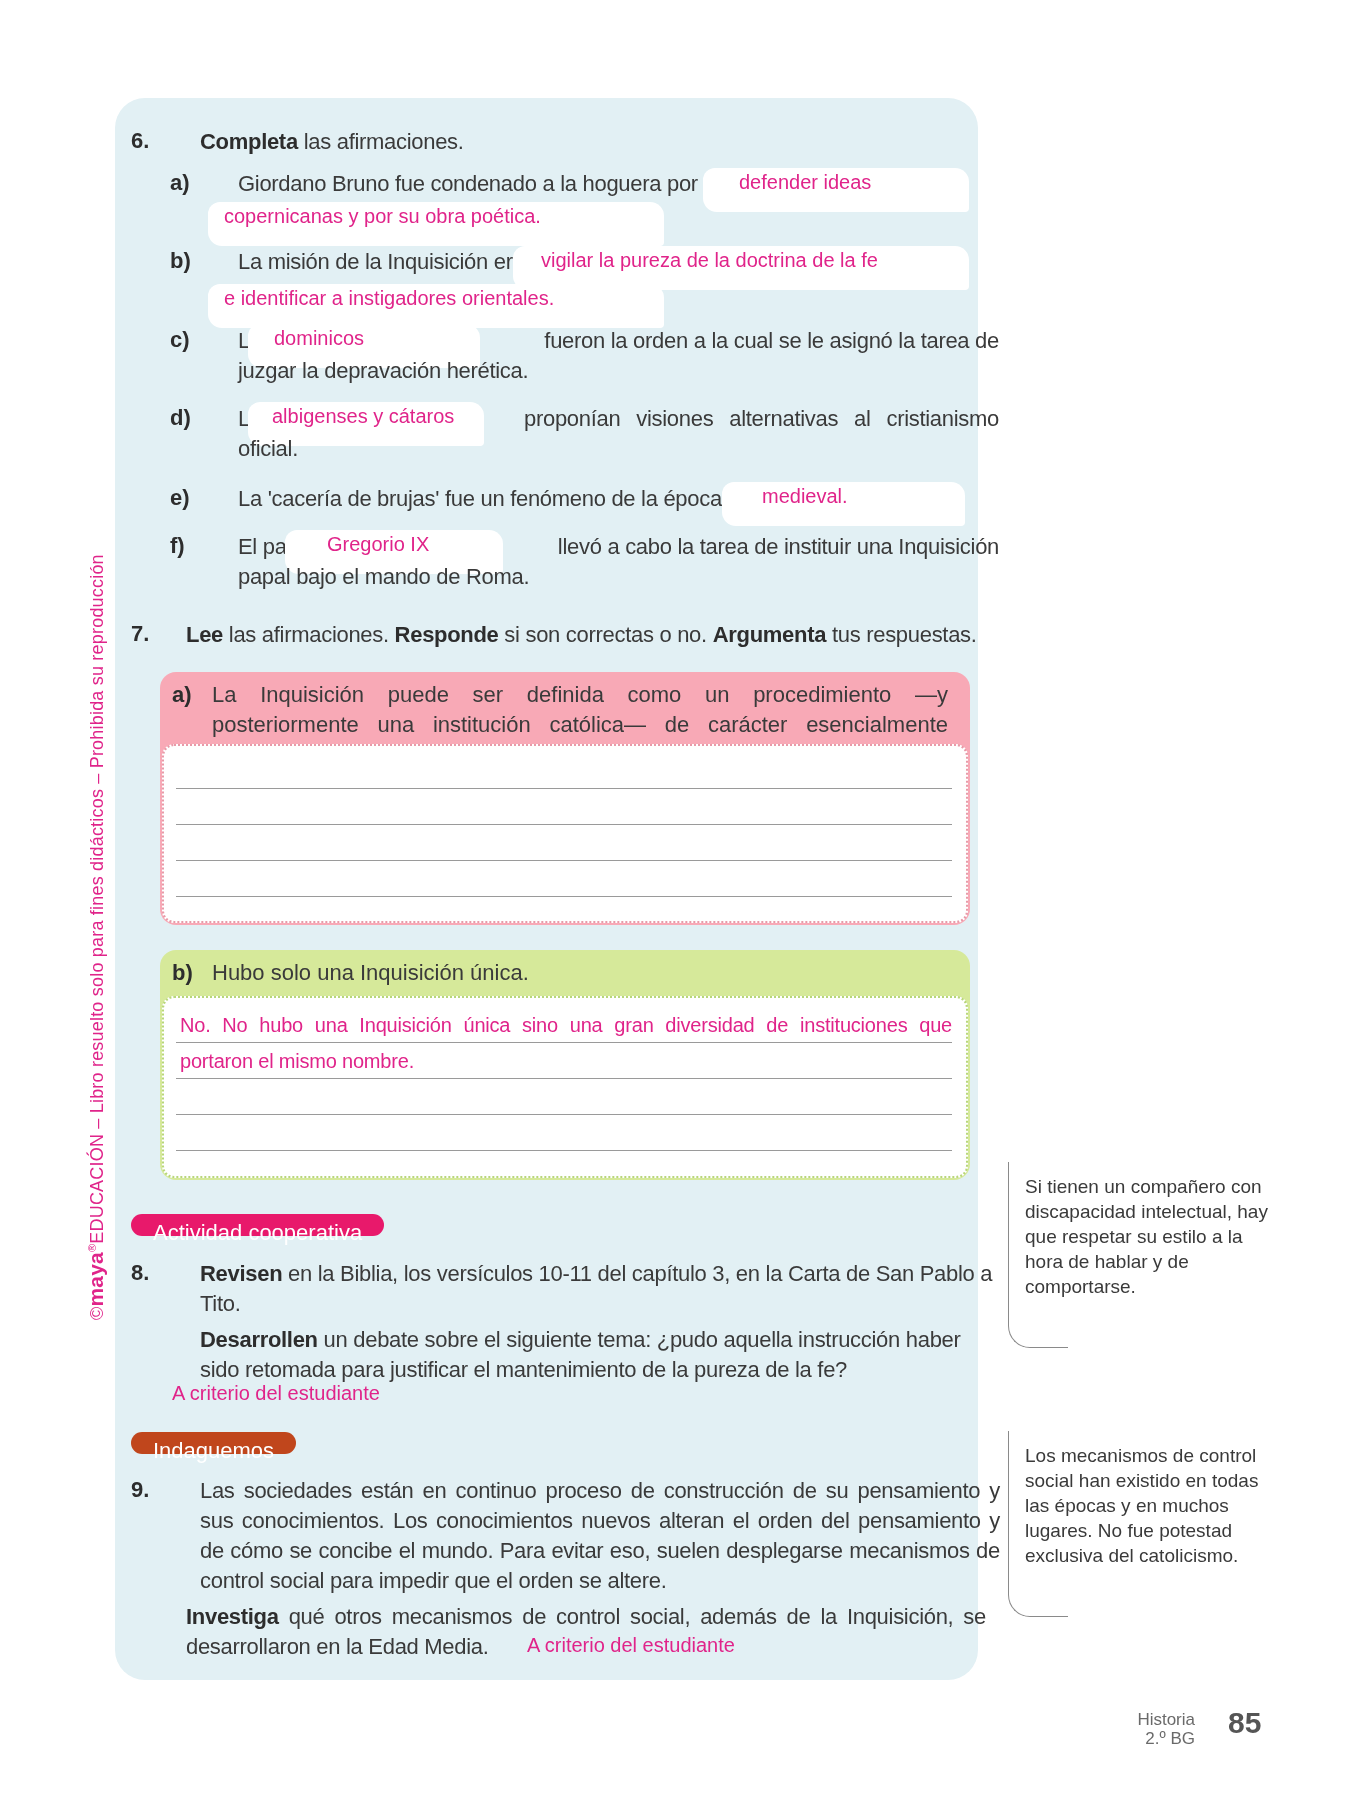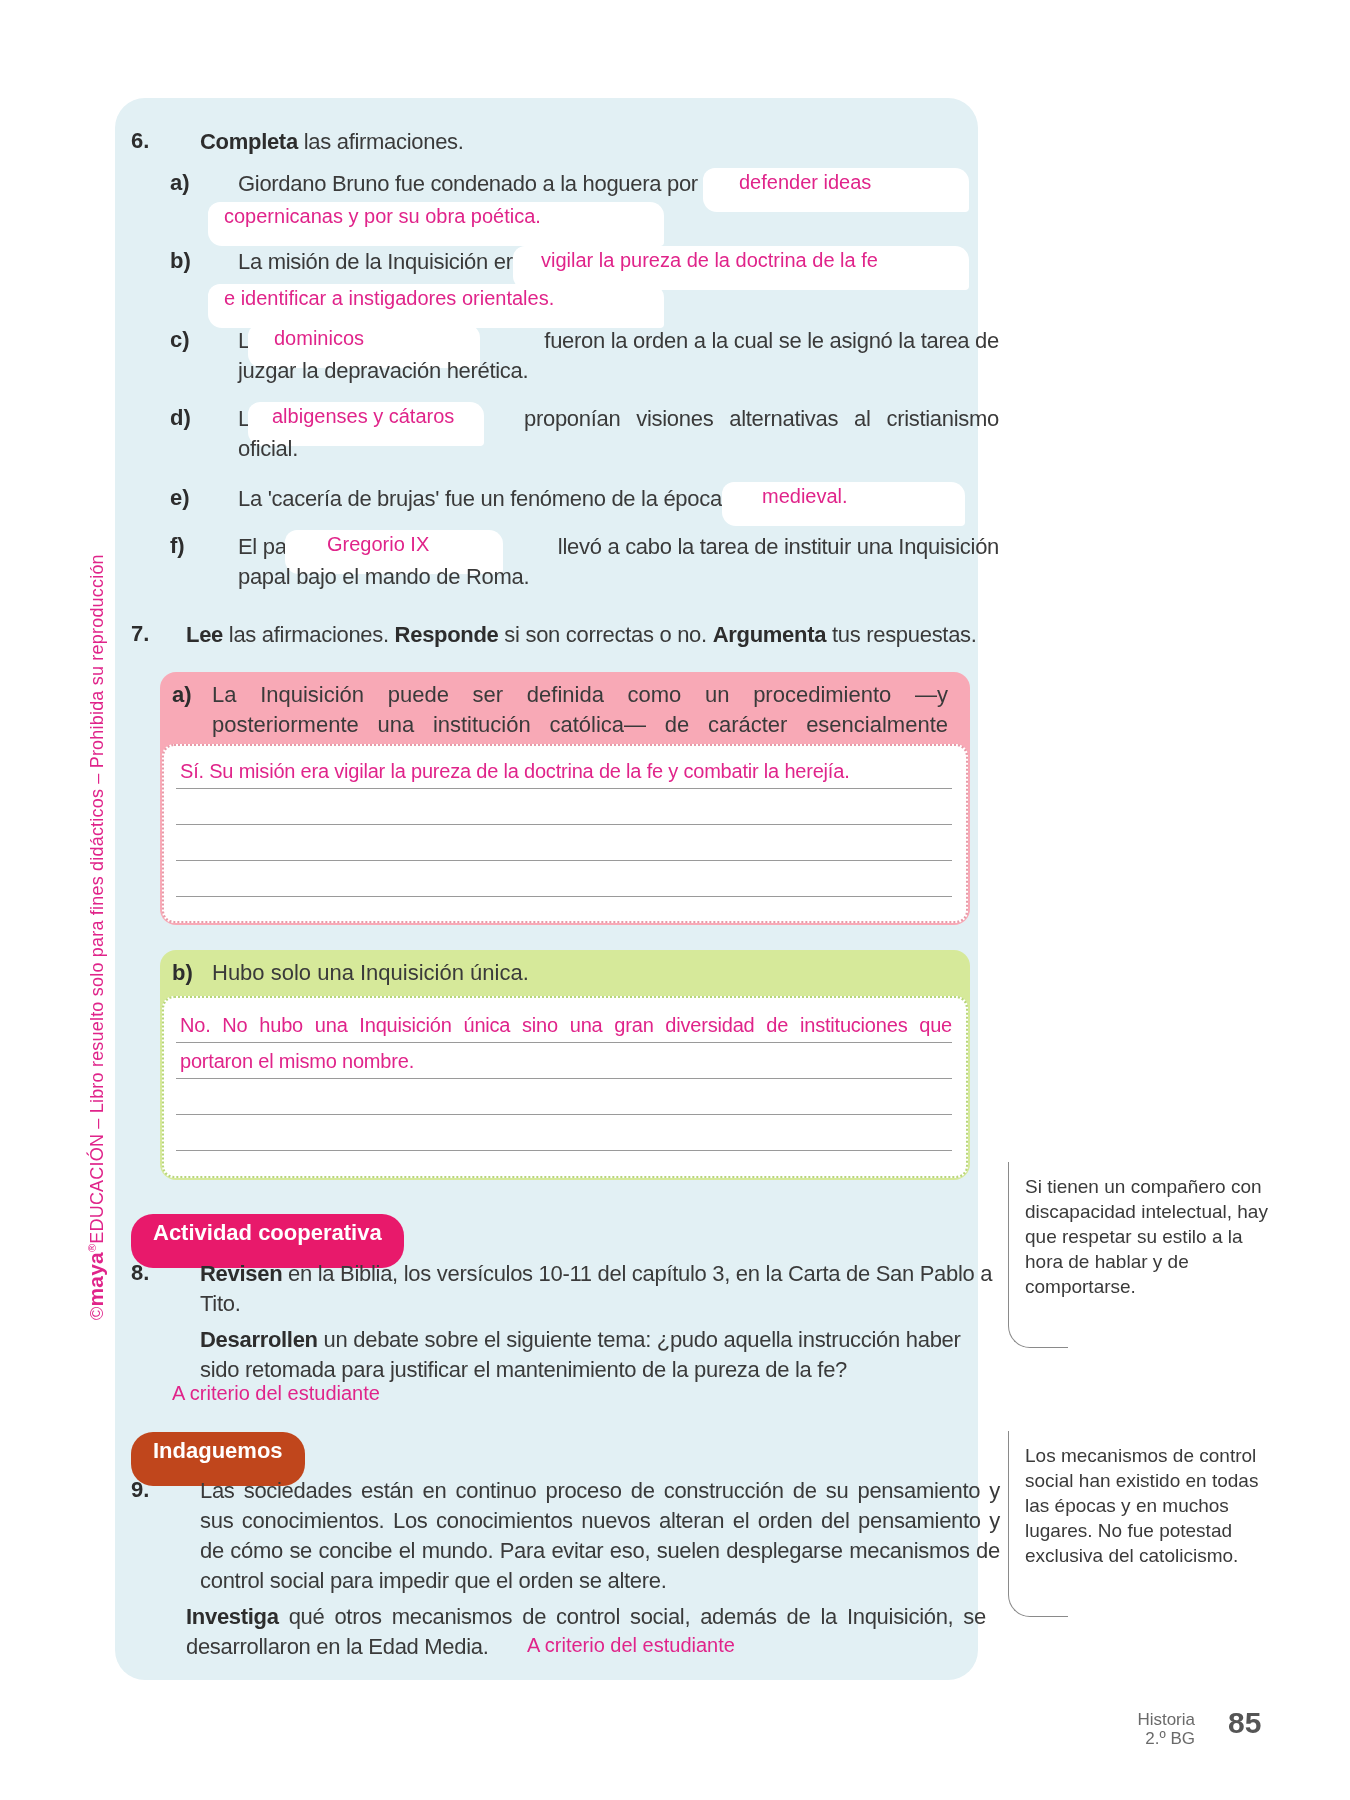--- a/index.html
+++ b/index.html
@@ -39,22 +39,22 @@
   .stmt-head .lbl { position: absolute; left: 12px; top: 8px; font-weight: bold; color: #2d2d2d; }
   .write-area {
     position: absolute; left: 2px; right: 2px; bottom: 2px; background: #ffffff;
     border-radius: 12px; border: 2px dotted #e89aa8;
   }
   .green .write-area { border-color: #b8d67a; }
   .rule { position: absolute; left: 12px; right: 14px; height: 0; border-top: 1.5px solid #9a9a9a; }
   .rule-text { position: absolute; left: 16px; right: 14px; color: #e0248a; font-size: 20px; white-space: nowrap; letter-spacing: -0.2px; }
 
   .pill {
-    position: absolute; color: #ffffff; font-weight: bold; font-size: 22px;
-    border-radius: 22px; padding: 0 22px; line-height: 38px; height: 54px;
+    position: absolute; color: #ffffff; font-weight: normal; font-size: 22px;
+    border-radius: 22px; padding: 0 22px; line-height: 38px; height: 22px;
   }
   .pill.pink { background: #e8196b; }
   .pill.rust { background: #c0461c; }
 
   .side-box { position: absolute; left: 990px; width: 280px; }
   .side-head {
     position: relative; color: #ffffff; font-weight: bold; font-size: 21px;
     height: 48px; line-height: 48px; padding-left: 18px;
     border-radius: 24px 26px 4px 0;
   }
@@ -132,21 +132,20 @@
   <div class="abs txt" style="left:156px; top:620px;">
     <b>Lee</b><span> las afirmaciones. </span><b>Responde</b><span> si son correctas o no. </span><b>Argumenta</b><span> tus respuestas.</span>
   </div>
 
   <div class="stmt-box pink">
     <div class="stmt-head">
       <span class="lbl">a)</span>
       <span>La Inquisición puede ser definida como un procedimiento —y posteriormente una institución católica— de carácter esencialmente religioso.</span>
     </div>
     <div class="write-area" style="top:72px;">
-      <div class="rule-text" style="top:14px;">Sí. Su misión era vigilar la pureza de la doctrina de la fe y combatir la herejía.</div>
       <div class="rule" style="top:42px;"></div>
       <div class="rule" style="top:78px;"></div>
       <div class="rule" style="top:114px;"></div>
       <div class="rule" style="top:150px;"></div>
     </div>
   </div>
 
   <div class="stmt-box green">
     <div class="stmt-head">
       <span class="lbl">b)</span>

